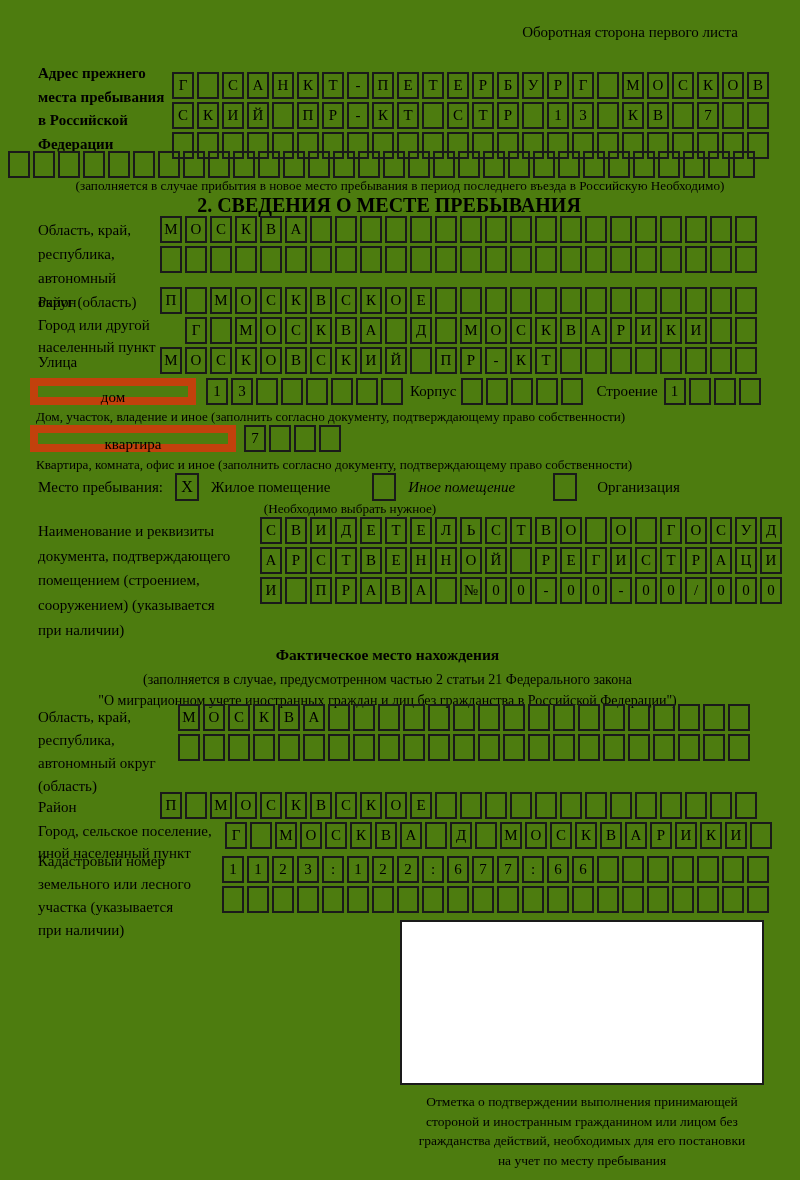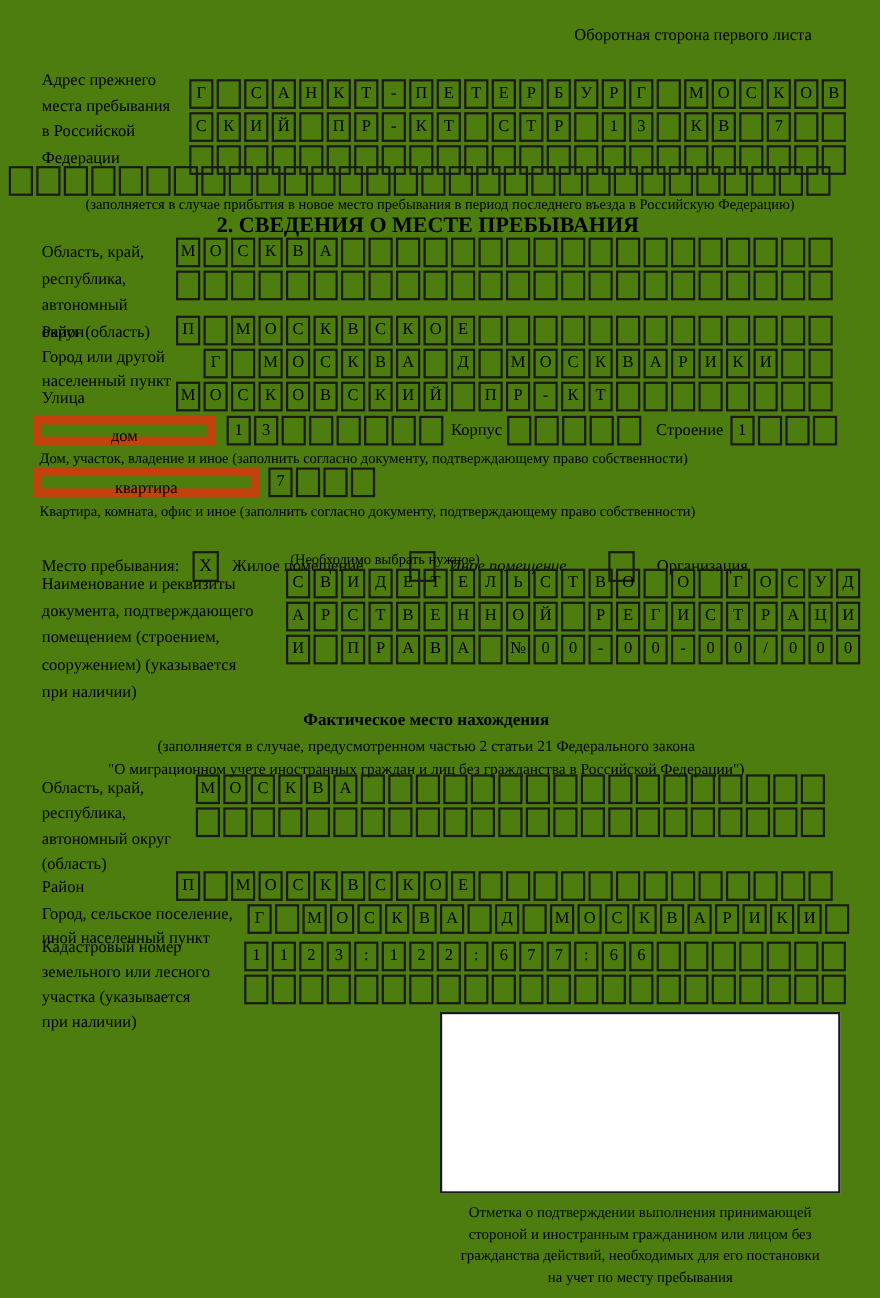--- a/index.html
+++ b/index.html
@@ -24,33 +24,33 @@
   .stampnote{font-size:13.5px;line-height:19.5px;text-align:center;}
   .midnote{font-size:14px;line-height:20.5px;text-align:center;}
 </style>
 </head>
 <body>
 
 <div id="page">
 
   <div class="abs" style="top:24px;right:62px;font-size:15px;">Оборотная сторона первого листа</div>
 
-  <div class="abs lbl" style="left:38px;top:62px;">
+  <div class="abs lbl" style="left:38px;top:62px;font-weight:bold;">
       <span class="ln">Адрес прежнего</span>
       <span class="ln">места пребывания</span>
       <span class="ln">в Российской</span>
       <span class="ln">Федерации</span>
     </div>
   <div class="abs" style="left:172px;top:72px;">
     <div class="cellrow"><span class="cell">Г</span><span class="cell"></span><span class="cell">С</span><span class="cell">А</span><span class="cell">Н</span><span class="cell">К</span><span class="cell">Т</span><span class="cell">-</span><span class="cell">П</span><span class="cell">Е</span><span class="cell">Т</span><span class="cell">Е</span><span class="cell">Р</span><span class="cell">Б</span><span class="cell">У</span><span class="cell">Р</span><span class="cell">Г</span><span class="cell"></span><span class="cell">М</span><span class="cell">О</span><span class="cell">С</span><span class="cell">К</span><span class="cell">О</span><span class="cell">В</span></div>
     <div class="cellrow"><span class="cell">С</span><span class="cell">К</span><span class="cell">И</span><span class="cell">Й</span><span class="cell"></span><span class="cell">П</span><span class="cell">Р</span><span class="cell">-</span><span class="cell">К</span><span class="cell">Т</span><span class="cell"></span><span class="cell">С</span><span class="cell">Т</span><span class="cell">Р</span><span class="cell"></span><span class="cell">1</span><span class="cell">3</span><span class="cell"></span><span class="cell">К</span><span class="cell">В</span><span class="cell"></span><span class="cell">7</span><span class="cell"></span><span class="cell"></span></div>
     <div class="cellrow"><span class="cell"></span><span class="cell"></span><span class="cell"></span><span class="cell"></span><span class="cell"></span><span class="cell"></span><span class="cell"></span><span class="cell"></span><span class="cell"></span><span class="cell"></span><span class="cell"></span><span class="cell"></span><span class="cell"></span><span class="cell"></span><span class="cell"></span><span class="cell"></span><span class="cell"></span><span class="cell"></span><span class="cell"></span><span class="cell"></span><span class="cell"></span><span class="cell"></span><span class="cell"></span><span class="cell"></span></div>
   </div>
   <div class="abs cellrow" style="left:8px;top:151px;"><span class="cell"></span><span class="cell"></span><span class="cell"></span><span class="cell"></span><span class="cell"></span><span class="cell"></span><span class="cell"></span><span class="cell"></span><span class="cell"></span><span class="cell"></span><span class="cell"></span><span class="cell"></span><span class="cell"></span><span class="cell"></span><span class="cell"></span><span class="cell"></span><span class="cell"></span><span class="cell"></span><span class="cell"></span><span class="cell"></span><span class="cell"></span><span class="cell"></span><span class="cell"></span><span class="cell"></span><span class="cell"></span><span class="cell"></span><span class="cell"></span><span class="cell"></span><span class="cell"></span><span class="cell"></span></div>
-  <div class="abs note center" style="left:0;top:178px;width:800px;">(заполняется в случае прибытия в новое место пребывания в период последнего въезда в Российскую Федерацию)</div>
+  <div class="abs note center" style="left:0;top:178px;width:800px;">(заполняется в случае прибытия в новое место пребывания в период последнего въезда в Российскую Необходимо)</div>
 
   <div class="abs heading" style="left:0;top:194px;width:778px;">2. СВЕДЕНИЯ О МЕСТЕ ПРЕБЫВАНИЯ</div>
 
   <div class="abs lbl" style="left:38px;top:218px;line-height:24px;">
       <span class="ln">Область, край,</span>
       <span class="ln">республика,</span>
       <span class="ln">автономный</span>
       <span class="ln">округ (область)</span>
     </div>
   <div class="abs" style="left:160px;top:216px;">
@@ -79,21 +79,21 @@
     <div class="cellrow" style="margin:0 0 0 6px;"><span class="cell">1</span><span class="cell"></span><span class="cell"></span><span class="cell"></span></div>
   </div>
   <div class="abs note" style="left:36px;top:409px;">Дом, участок, владение и иное (заполнить согласно документу, подтверждающему право собственности)</div>
 
   <div class="abs flexrow" style="left:30px;top:425px;">
     <div class="wbox" style="width:206px;">квартира</div>
     <div class="cellrow" style="margin:0 0 0 8px;"><span class="cell">7</span><span class="cell"></span><span class="cell"></span><span class="cell"></span></div>
   </div>
   <div class="abs note" style="left:36px;top:457px;">Квартира, комната, офис и иное (заполнить согласно документу, подтверждающему право собственности)</div>
 
-  <div class="abs flexrow" style="left:38px;top:501px;font-size:15px;">
+  <div class="abs flexrow" style="left:38px;top:473px;font-size:15px;">
     <span>Место пребывания:</span>
     <span class="cbox" style="margin-left:12px;">X</span>
     <span style="margin-left:12px;">Жилое помещение</span>
     <span class="cbox" style="margin-left:42px;"></span>
     <span style="margin-left:12px;font-style:italic;">Иное помещение</span>
     <span class="cbox" style="margin-left:38px;"></span>
     <span style="margin-left:20px;">Организация</span>
   </div>
   <div class="abs note center" style="left:0;top:501px;width:700px;">(Необходимо выбрать нужное)</div>
 

